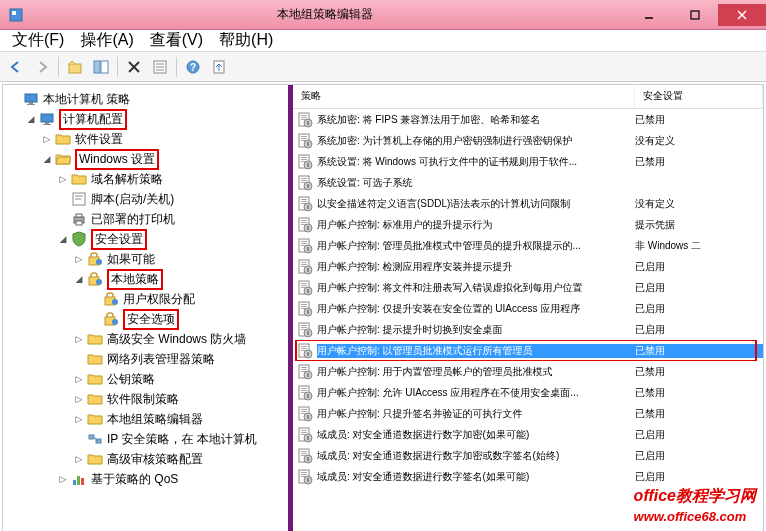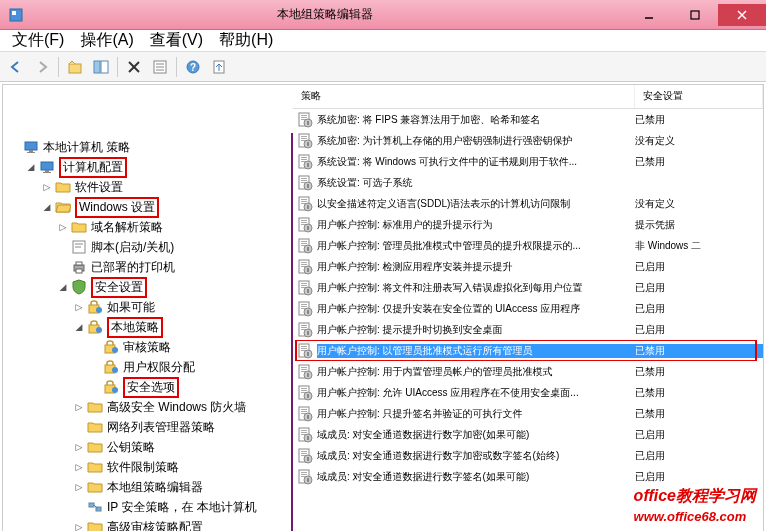--- a/index.html
+++ b/index.html
@@ -14,21 +14,21 @@
 .titlebar-btn.close { background: #d04050; color: #fff; width: 48px; }
 
 .menubar { height: 22px; background: #fff; display: flex; align-items: center; padding: 0 4px; font-size: 16px; border-bottom: 1px solid #ddd; }
 .menu-item { padding: 2px 8px; }
 
 .toolbar { height: 30px; background: #f5f5f5; border-bottom: 1px solid #ccc; display: flex; align-items: center; padding: 0 4px; gap: 2px; }
 .tool-btn { width: 24px; height: 24px; display: flex; align-items: center; justify-content: center; border: 1px solid transparent; }
 .tool-sep { width: 1px; height: 20px; background: #ccc; margin: 0 2px; }
 
 .content { display: flex; height: calc(100% - 82px); border: 1px solid #ccc; margin: 2px; }
-.tree-panel { width: 290px; border-right: 2px solid #701a75; overflow: hidden; font-size: 12px; padding: 4px 2px; margin-top: 48px; }
+.tree-panel { width: 290px; border-right: 5px solid #701a75; overflow: hidden; font-size: 12px; padding: 4px 2px; }
 .list-panel { flex: 1; overflow: hidden; font-size: 10px; }
 
 .tree-row { display: flex; align-items: center; height: 20px; white-space: nowrap; }
 .tree-toggle { width: 12px; height: 12px; display: inline-flex; align-items: center; justify-content: center; font-size: 9px; color: #555; margin-right: 2px; }
 .tree-icon { width: 16px; height: 16px; margin-right: 4px; display: inline-flex; align-items: center; justify-content: center; }
 .tree-label { }
 .hl-red { border: 2px solid #e00000; padding: 0 2px; margin: -2px 0; }
 .indent-0 { padding-left: 4px; }
 .indent-1 { padding-left: 20px; }
 .indent-2 { padding-left: 36px; }
@@ -256,31 +256,20 @@
         </div>
         <div class="tree-row indent-5">
           <span class="tree-toggle"></span>
           <span class="tree-icon">
             <svg width="16" height="16">
               <rect x="2" y="6" width="10" height="8" fill="#f8d060" stroke="#c09830"></rect>
               <path d="M4 6 L4 4 Q4 2 7 2 Q10 2 10 4 L10 6" fill="none" stroke="#c09830" stroke-width="1.5"></path>
               <circle cx="12" cy="11" r="3" fill="#4a90d9"></circle>
             </svg>
           </span>
-          <span class="tree-label">审核策略</span>
-        </div>
-        <div class="tree-row indent-5">
-          <span class="tree-toggle"></span>
-          <span class="tree-icon">
-            <svg width="16" height="16">
-              <rect x="2" y="6" width="10" height="8" fill="#f8d060" stroke="#c09830"></rect>
-              <path d="M4 6 L4 4 Q4 2 7 2 Q10 2 10 4 L10 6" fill="none" stroke="#c09830" stroke-width="1.5"></path>
-              <circle cx="12" cy="11" r="3" fill="#4a90d9"></circle>
-            </svg>
-          </span>
           <span class="tree-label">用户权限分配</span>
         </div>
         <div class="tree-row indent-5">
           <span class="tree-toggle"></span>
           <span class="tree-icon">
             <svg width="16" height="16">
               <rect x="2" y="6" width="10" height="8" fill="#f8d060" stroke="#c09830"></rect>
               <path d="M4 6 L4 4 Q4 2 7 2 Q10 2 10 4 L10 6" fill="none" stroke="#c09830" stroke-width="1.5"></path>
               <circle cx="12" cy="11" r="3" fill="#4a90d9"></circle>
             </svg>

